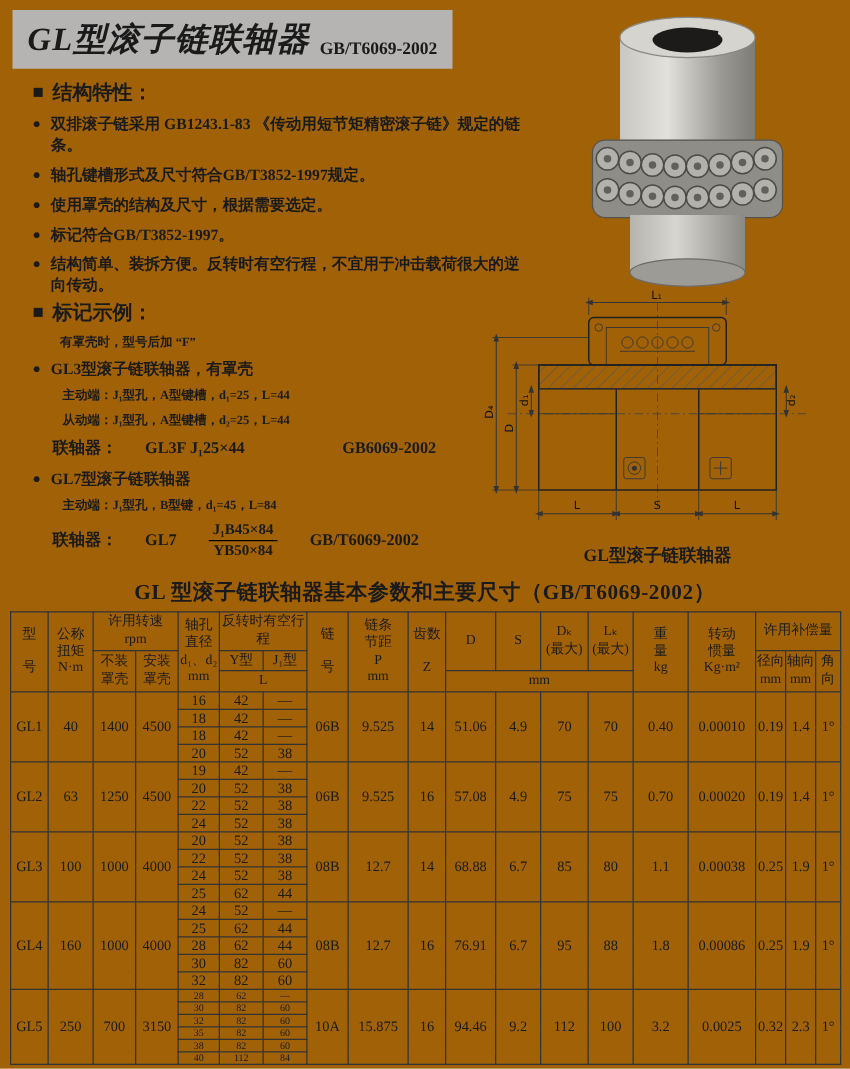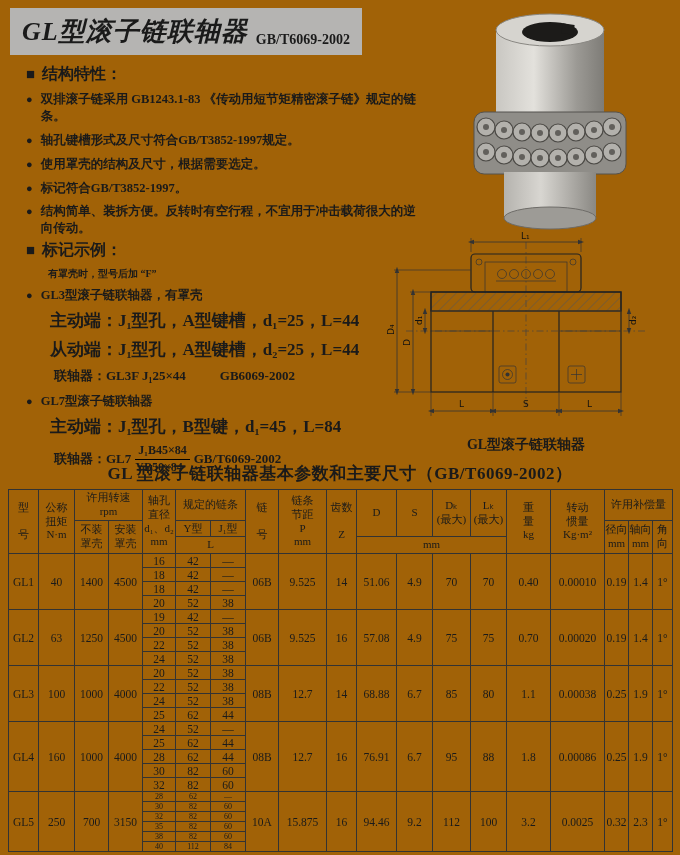--- a/index.html
+++ b/index.html
@@ -20,24 +20,24 @@
   .sec-head{display:flex;align-items:center;gap:7px;font-size:16px;font-weight:bold;margin-bottom:6px;}
   .sq{font-size:15px;line-height:1;}
   .blist{list-style:none;margin:0;padding:0;}
   .blist li{display:flex;gap:8px;font-size:12.5px;font-weight:bold;line-height:1.35;margin-bottom:7px;}
   .dot{font-size:11px;line-height:1.5;}
 
   
   .marking{position:absolute;left:26px;top:240px;width:400px;}
   .marking .sub{font-size:10px;font-weight:bold;margin:2px 0 6px 22px;}
   .ex-title{display:flex;gap:8px;font-size:12.5px;font-weight:bold;margin-bottom:5px;}
-  .ex-line{font-size:17px;font-weight:bold;margin:0 0 6px 24px;}
-  .desig{font-size:13px;font-weight:bold;margin:2px 0 8px 28px;display:flex;align-items:center;gap:0;}
+  .ex-line{font-size:10px;font-weight:bold;margin:0 0 6px 24px;}
+  .desig{font-size:13px;font-weight:bold;margin:2px 0 8px 16px;display:flex;align-items:center;gap:22px;}
   .desig .gap{display:inline-block;width:34px;}
-  .frac{display:inline-flex;flex-direction:column;font-size:12px;line-height:1.15;
+  .frac{display:inline-flex;flex-direction:column;text-align:center;font-size:12px;line-height:1.15;
         vertical-align:middle;margin:0 4px;}
   .frac .top{border-bottom:1px solid #000;padding:0 3px 1px;}
   .frac .bot{padding-top:1px;}
 
   
   .drawing{position:absolute;left:380px;top:230px;width:292px;}
   .drawing svg{display:block;}
   .draw-caption{text-align:center;font-size:14px;font-weight:bold;margin-top:2px;}
   .dim{stroke:#333;stroke-width:0.8;fill:none;}
   .outline{stroke:#222;stroke-width:1.2;fill:none;}
@@ -305,21 +305,21 @@
 号</th>
         <th rowspan="3">公称
 扭矩
 N·m</th>
         <th colspan="2">许用转速
 rpm</th>
         <th rowspan="3">轴孔
 直径
 d₁、d₂
 mm</th>
-        <th colspan="2">规定的链条</th>
+        <th colspan="2">反转时有空行程</th>
         <th rowspan="3">链
 
 号</th>
         <th rowspan="3">链条
 节距
 P
 mm</th>
         <th rowspan="3">齿数
 
 Z</th>

